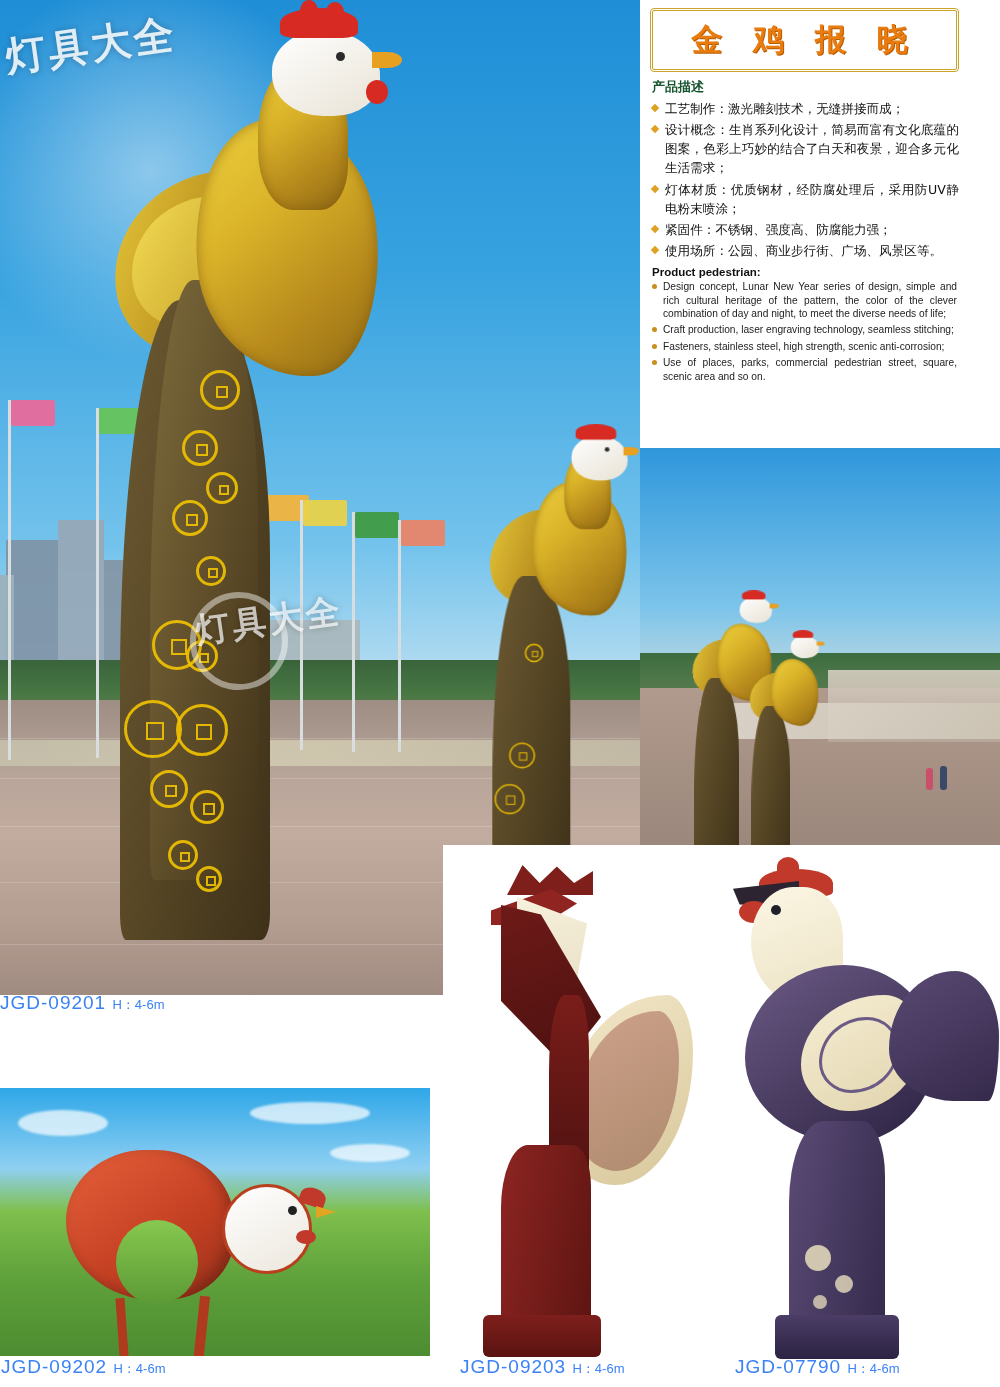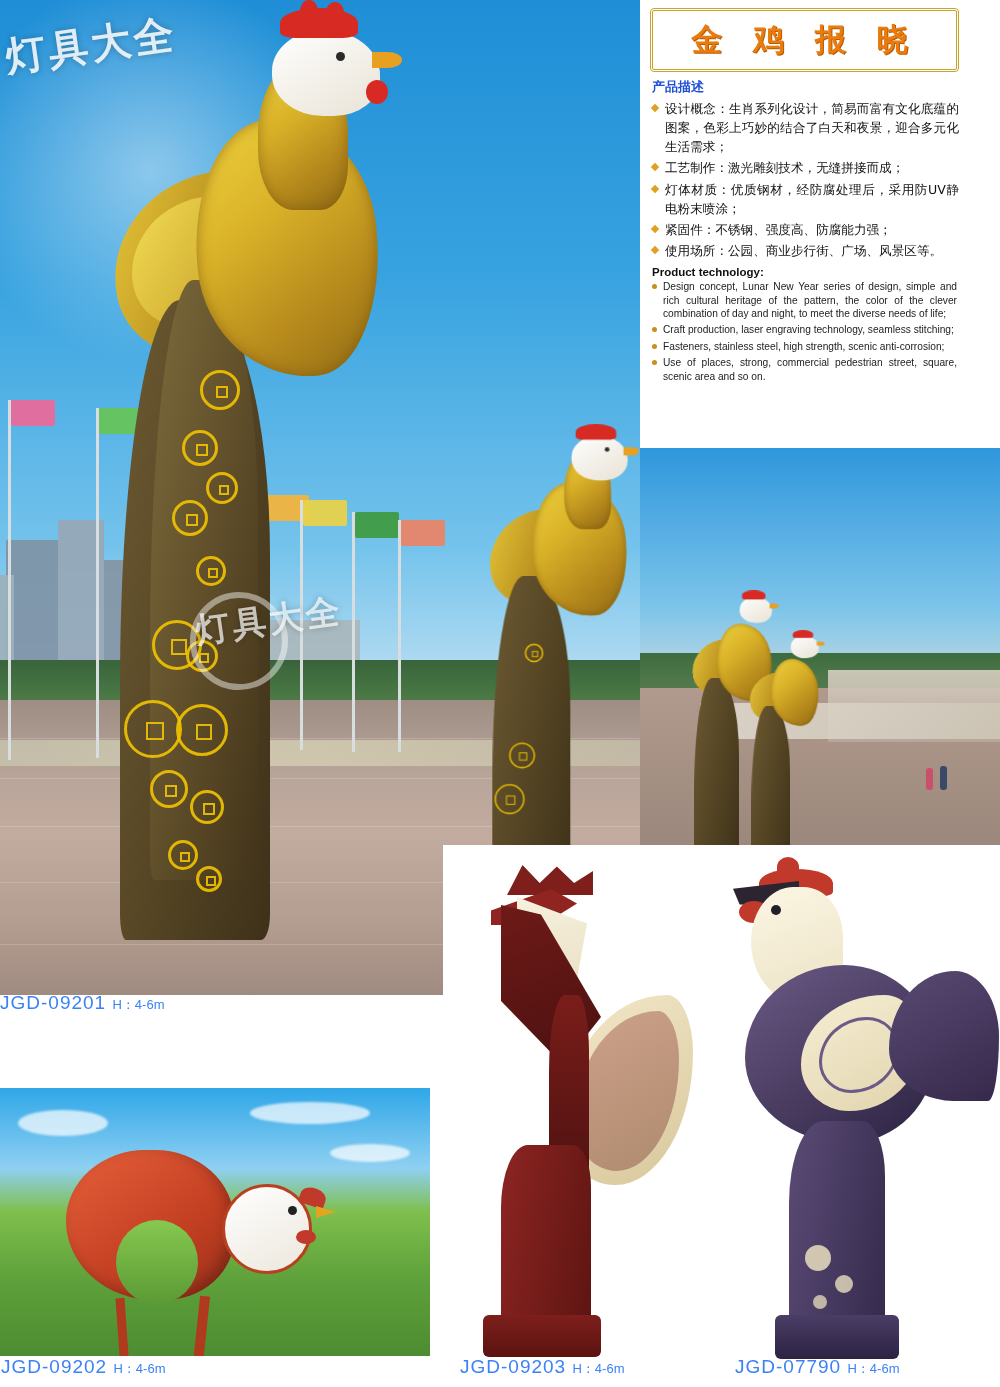--- a/index.html
+++ b/index.html
@@ -89,21 +89,21 @@
   .title-box{
     margin:8px 10px 6px 10px;border:3px double #c9a227;border-radius:4px;
     padding:8px 6px;text-align:center;background:#fff;
   }
   .title-box .title{
     font-family:"DejaVu Sans", sans-serif;
     font-size:31px;font-weight:bold;color:#e87c10;letter-spacing:10px;
     text-shadow:1px 1px 0 #b85c00;
   }
   .sec-title{
-    margin:4px 0 3px 12px;font-size:13px;font-weight:bold;color:#1d4ed8;
+    margin:4px 0 3px 12px;font-size:13px;font-weight:bold;color:#14532d;
     font-family:"DejaVu Sans", sans-serif;
   }
   .cn-list{margin:0 10px 6px 10px;padding:0;list-style:none;}
   .cn-list li{
     position:relative;padding-left:15px;margin-bottom:2px;
     font-size:12.6px;line-height:1.52;color:#111;
     font-family:"DejaVu Sans", sans-serif;text-align:justify;
   }
   .cn-list li:before{
     content:"";position:absolute;left:2px;top:6px;width:6px;height:6px;
@@ -311,33 +311,33 @@
   <div class="wm wm-2">灯具大全</div>
   <div class="wm wm-3">灯具大全</div>
 
   <div class="text-panel">
     <div class="title-box">
       <div class="title">金 鸡 报 晓</div>
     </div>
 
     <div class="sec-title">产品描述</div>
     <ul class="cn-list">
+      <li>工艺制作：激光雕刻技术，无缝拼接而成；</li>
       <li>设计概念：生肖系列化设计，简易而富有文化底蕴的图案，色彩上巧妙的结合了白天和夜景，迎合多元化生活需求；</li>
-      <li>工艺制作：激光雕刻技术，无缝拼接而成；</li>
       <li>灯体材质：优质钢材，经防腐处理后，采用防UV静电粉末喷涂；</li>
       <li>紧固件：不锈钢、强度高、防腐能力强；</li>
       <li>使用场所：公园、商业步行街、广场、风景区等。</li>
     </ul>
 
-    <div class="en-title">Product technology:</div>
+    <div class="en-title">Product pedestrian:</div>
     <ul class="en-list">
       <li>Design concept, Lunar New Year series of design, simple and rich cultural heritage of the pattern, the color of the clever combination of day and night, to meet the diverse needs of life;</li>
       <li>Craft production, laser engraving technology, seamless stitching;</li>
       <li>Fasteners, stainless steel, high strength, scenic anti-corrosion;</li>
-      <li>Use of places, strong, commercial pedestrian street, square, scenic area and so on.</li>
+      <li>Use of places, parks, commercial pedestrian street, square, scenic area and so on.</li>
     </ul>
   </div>
 
   <div class="white-panel">
 
     <div class="dark-rooster">
 
       <div class="dr-part" style="left:64px;top:20px;width:86px;height:30px;background:#7e1f1c;clip-path:polygon(0 100%,18% 0,38% 60%,58% 5%,78% 60%,100% 20%,100% 100%);"></div>
 
       <div class="dr-part" style="left:48px;top:44px;width:86px;height:36px;background:#8f2420;clip-path:polygon(0 60%,70% 0,100% 40%,60% 100%,0 100%);"></div>

